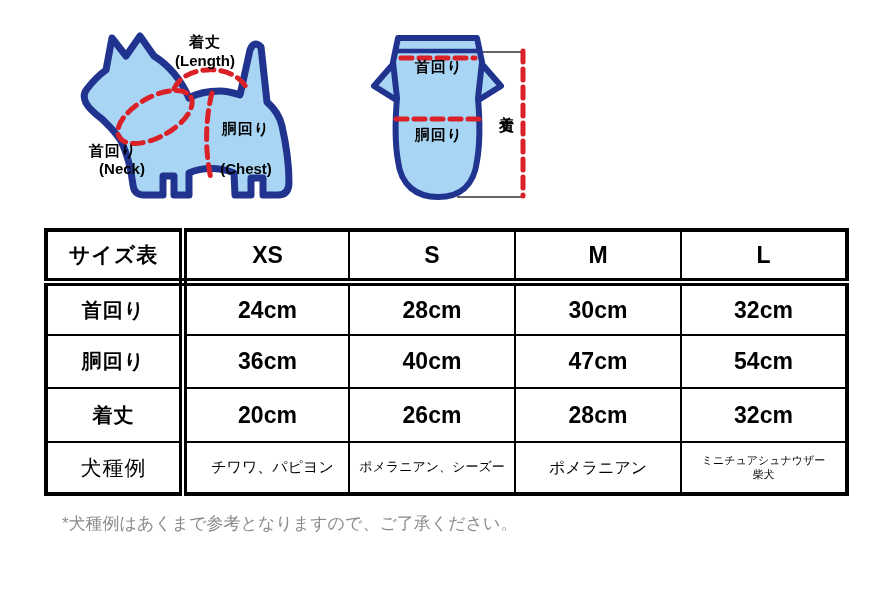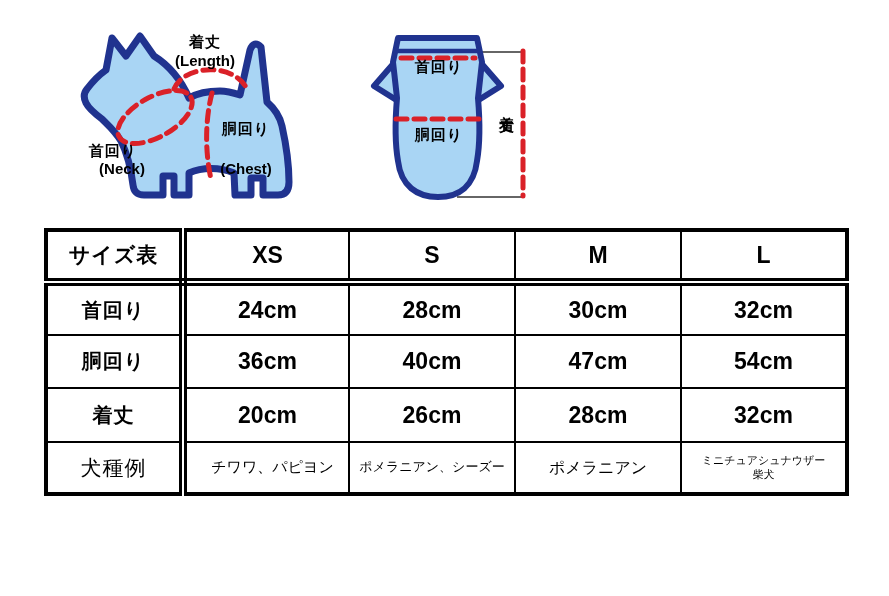--- a/index.html
+++ b/index.html
@@ -152,15 +152,16 @@
       <td class="t-breed b0">チワワ、パピヨン</td>
       <td class="t-breed b1">ポメラニアン、シーズー</td>
       <td class="t-breed b2">ポメラニアン</td>
       <td class="t-breed b3">ミニチュアシュナウザー
 柴犬</td>
     </tr>
   </tbody>
     </table>
 
   <div class="notes">
+    <div>*犬種例はあくまで参考となりますので、ご了承ください。</div>
   </div>
 
 </div>
 
 </body></html>

